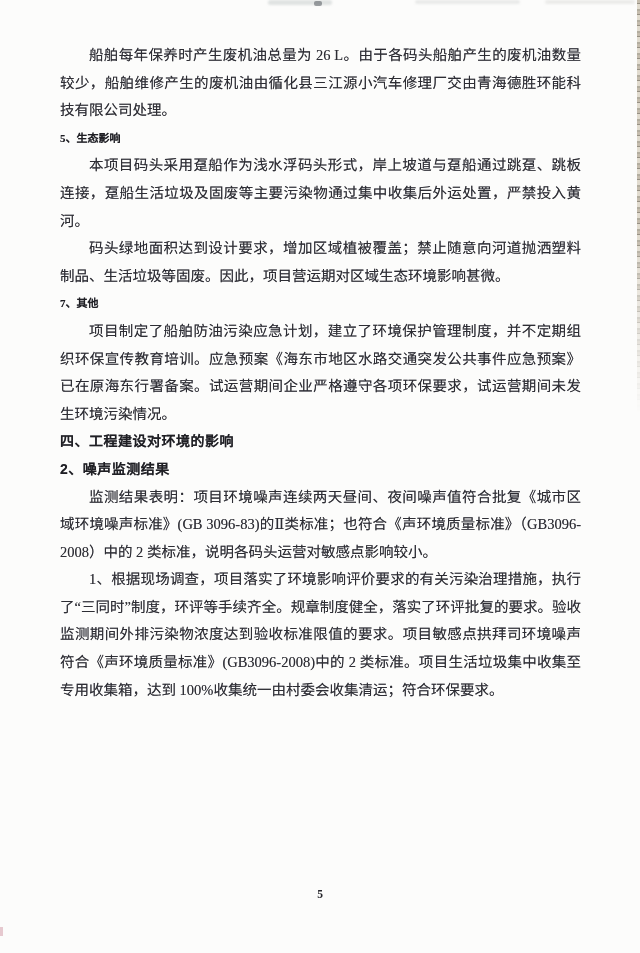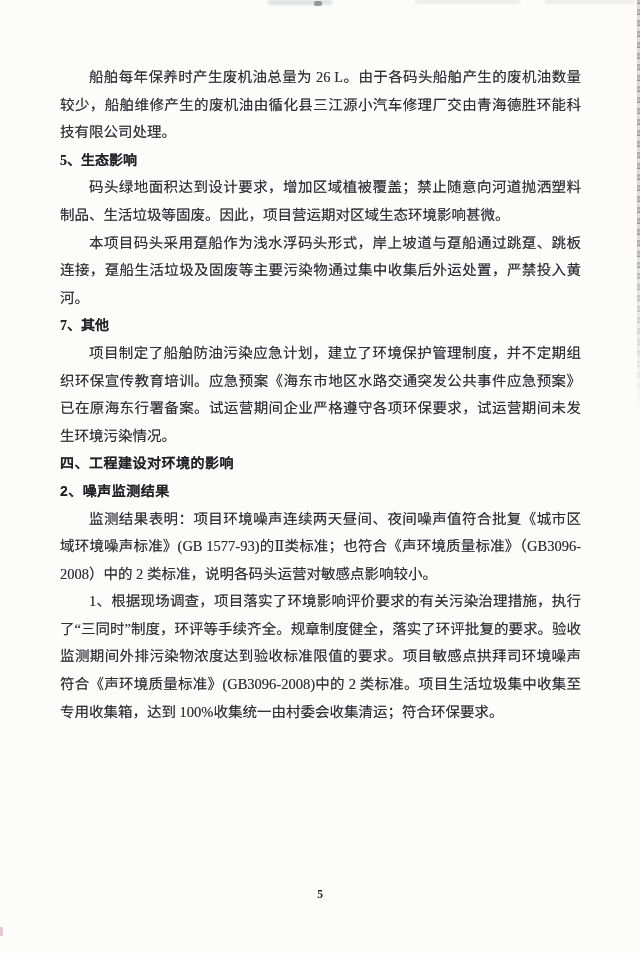--- a/index.html
+++ b/index.html
@@ -12,30 +12,30 @@
   body{
     width:640px;height:953px;
     background:var(--paper);
     position:relative;
     overflow:hidden;
     font-family:"Liberation Serif","DejaVu Serif",serif;
   }
   
   .text-block{
     position:absolute;
-    left:60px;top:64px;width:521px;
+    left:60px;top:42px;width:521px;
     font-size:14.5px;
     line-height:27.6px;
     color:var(--ink);
     text-align:justify;
     text-shadow:0 0 .45px rgba(45,45,55,.55);
   }
   .p{margin:0;text-indent:2em;}
   .h-serif{
-    margin:0;font-size:14px;font-weight:600;
+    margin:0;font-size:11px;font-weight:600;
     font-family:"Liberation Serif","DejaVu Serif",serif;
     color:var(--ink-bold);
   }
   .h-bold{
     margin:0;font-size:14px;font-weight:700;
     font-family:"Liberation Sans","DejaVu Sans",sans-serif;
     color:var(--ink-bold);
     letter-spacing:.5px;
   }
   .gap-before{margin-top:7px;}
@@ -77,23 +77,23 @@
 <div class="artifact smudge-a"></div>
 <div class="artifact smudge-dot"></div>
 <div class="artifact smudge-b"></div>
 <div class="artifact smudge-c"></div>
 <div class="artifact edge-right"></div>
 <div class="artifact speck-left"></div>
 
 <section class="text-block">
   <p class="p">船舶每年保养时产生废机油总量为 26 L。由于各码头船舶产生的废机油数量较少，船舶维修产生的废机油由循化县三江源小汽车修理厂交由青海德胜环能科技有限公司处理。</p>
   <h3 class="h-serif">5、生态影响</h3>
+  <p class="p">本项目码头采用趸船作为浅水浮码头形式，岸上坡道与趸船通过跳趸、跳板连接，趸船生活垃圾及固废等主要污染物通过集中收集后外运处置，严禁投入黄河。</p>
   <p class="p">码头绿地面积达到设计要求，增加区域植被覆盖；禁止随意向河道抛洒塑料制品、生活垃圾等固废。因此，项目营运期对区域生态环境影响甚微。</p>
-  <p class="p">本项目码头采用趸船作为浅水浮码头形式，岸上坡道与趸船通过跳趸、跳板连接，趸船生活垃圾及固废等主要污染物通过集中收集后外运处置，严禁投入黄河。</p>
   <h3 class="h-serif">7、其他</h3>
   <p class="p">项目制定了船舶防油污染应急计划，建立了环境保护管理制度，并不定期组织环保宣传教育培训。应急预案《海东市地区水路交通突发公共事件应急预案》已在原海东行署备案。试运营期间企业严格遵守各项环保要求，试运营期间未发生环境污染情况。</p>
   <h2 class="h-bold">四、工程建设对环境的影响</h2>
   <h3 class="h-bold">2、噪声监测结果</h3>
-  <p class="p">监测结果表明：项目环境噪声连续两天昼间、夜间噪声值符合批复《城市区域环境噪声标准》(GB 1577-93)的Ⅱ类标准；也符合《声环境质量标准》（GB3096-2008）中的 2 类标准，说明各码头运营对敏感点影响较小。</p>
+  <p class="p">监测结果表明：项目环境噪声连续两天昼间、夜间噪声值符合批复《城市区域环境噪声标准》(GB 3096-83)的Ⅱ类标准；也符合《声环境质量标准》（GB3096-2008）中的 2 类标准，说明各码头运营对敏感点影响较小。</p>
   <p class="p">1、根据现场调查，项目落实了环境影响评价要求的有关污染治理措施，执行了“三同时”制度，环评等手续齐全。规章制度健全，落实了环评批复的要求。验收监测期间外排污染物浓度达到验收标准限值的要求。项目敏感点拱拜司环境噪声符合《声环境质量标准》(GB3096-2008)中的 2 类标准。项目生活垃圾集中收集至专用收集箱，达到 100%收集统一由村委会收集清运；符合环保要求。</p>
 </section>
 
 <footer class="page-number">5</footer>
 
 </body></html>

